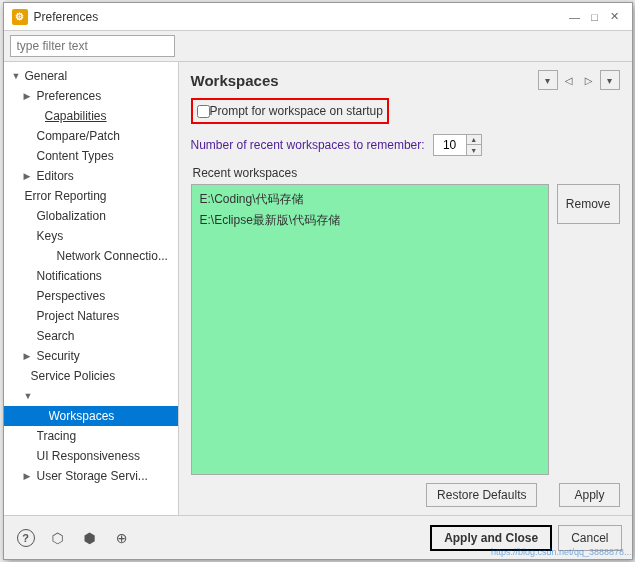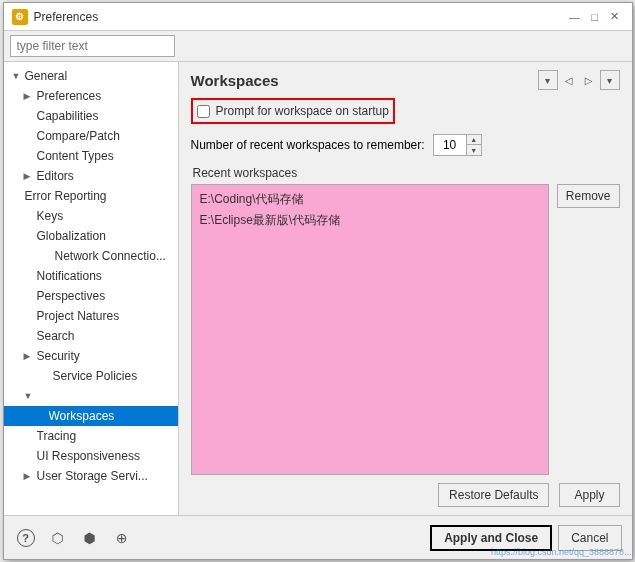--- a/index.html
+++ b/index.html
@@ -172,21 +172,20 @@
       font-size: 10px;
       color: #555;
       display: flex;
       align-items: center;
       justify-content: center;
     }
 
     .checkbox-row {
       display: flex;
       align-items: flex-end;
-      gap: 6px;
       margin-bottom: 10px;
       padding: 4px;
       border: 2px solid #e00;
       width: fit-content;
     }
     .checkbox-label {
       font-size: 12px;
       color: #333;
     }
     input[type="checkbox"] {
@@ -196,21 +195,21 @@
     }
 
     .field-row {
       display: flex;
       align-items: center;
       gap: 8px;
       margin-bottom: 10px;
     }
     .field-label {
       font-size: 12px;
-      color: #000000;
+      color: #4c1d95;
     }
     .number-input-group {
       display: flex;
       align-items: center;
       border: 1px solid #aaa;
       background: white;
     }
     .number-input {
       width: 32px;
       height: 20px;
@@ -247,34 +246,34 @@
     }
 
     .recent-workspaces-container {
       display: flex;
       gap: 8px;
       flex: 1;
     }
     .recent-list {
       flex: 1;
       border: 1px solid #aaa;
-      background: #f9a8d4;
+      background: #86efac;
       min-height: 180px;
       padding: 4px;
       overflow-y: auto;
     }
     .recent-item {
       padding: 2px 4px;
       font-size: 12px;
       color: #333;
       cursor: pointer;
     }
 
     .remove-btn {
-      height: 24px;
+      height: 40px;
       padding: 2px 8px;
       background: #f0f0f0;
       border: 1px solid #aaa;
       cursor: pointer;
       font-size: 12px;
       color: #333;
       align-self: flex-start;
     }
 
     .restore-defaults-btn {
@@ -293,21 +292,21 @@
       background: #f0f0f0;
       border: 1px solid #aaa;
       cursor: pointer;
       font-size: 12px;
       color: #333;
     }
 
     .content-bottom-row {
       display: flex;
       justify-content: flex-end;
-      gap: 10px;
+      gap: 22px;
       margin-top: 8px;
     }
 
     
     .bottom-bar {
       background: #f0f0f0;
       border-top: 1px solid #ccc;
       padding: 6px 10px;
       display: flex;
       align-items: center;
@@ -397,21 +396,21 @@
 
       <div id="sidebar-tree">
           <div class="tree-item" style="padding-left: 8px;">
             <span class="tree-arrow">▼</span>
             <span class="tree-label">General</span>
           </div>
           <div class="tree-item" style="padding-left: 20px;">
             <span class="tree-arrow">▶</span>
             <span class="tree-label">Preferences</span>
           </div>
-          <div class="tree-item" style="padding-left: 20px;">
+          <div class="tree-item" style="padding-left: 28px; text-decoration: underline;">
             <span class="tree-arrow"></span>
             <span class="tree-label">Capabilities</span>
           </div>
           <div class="tree-item" style="padding-left: 20px;">
             <span class="tree-arrow"></span>
             <span class="tree-label">Compare/Patch</span>
           </div>
           <div class="tree-item" style="padding-left: 20px;">
             <span class="tree-arrow"></span>
             <span class="tree-label">Content Types</span>
@@ -419,27 +418,27 @@
           <div class="tree-item" style="padding-left: 20px;">
             <span class="tree-arrow">▶</span>
             <span class="tree-label">Editors</span>
           </div>
           <div class="tree-item" style="">
             <span class="tree-arrow"></span>
             <span class="tree-label">Error Reporting</span>
           </div>
           <div class="tree-item" style="padding-left: 20px;">
             <span class="tree-arrow"></span>
+            <span class="tree-label">Globalization</span>
+          </div>
+          <div class="tree-item" style="padding-left: 20px;">
+            <span class="tree-arrow"></span>
             <span class="tree-label">Keys</span>
           </div>
-          <div class="tree-item" style="padding-left: 20px;">
-            <span class="tree-arrow"></span>
-            <span class="tree-label">Globalization</span>
-          </div>
-          <div class="tree-item" style="padding-left: 38px;">
+          <div class="tree-item" style="padding-left: 20px; margin-left: 20px;">
             <span class="tree-arrow"></span>
             <span class="tree-label">Network Connectio...</span>
           </div>
           <div class="tree-item" style="padding-left: 20px;">
             <span class="tree-arrow"></span>
             <span class="tree-label">Notifications</span>
           </div>
           <div class="tree-item" style="padding-left: 20px; text-align: center;">
             <span class="tree-arrow"></span>
             <span class="tree-label">Perspectives</span>
@@ -449,21 +448,21 @@
             <span class="tree-label">Project Natures</span>
           </div>
           <div class="tree-item" style="padding-left: 20px;">
             <span class="tree-arrow"></span>
             <span class="tree-label">Search</span>
           </div>
           <div class="tree-item" style="padding-left: 20px;">
             <span class="tree-arrow">▶</span>
             <span class="tree-label">Security</span>
           </div>
-          <div class="tree-item" style="padding-left: 36px;">
+          <div class="tree-item" style="padding-left: 14px;">
             <span class="tree-arrow"></span>
             <span class="tree-label">Service Policies</span>
           </div>
           <div class="tree-item" style="padding-left: 20px;">
             <span class="tree-arrow">▼</span>
           </div>
           <div class="tree-item selected" style="padding-left: 32px;">
             <span class="tree-arrow"></span>
             <span class="tree-label">Workspaces</span>
           </div>

